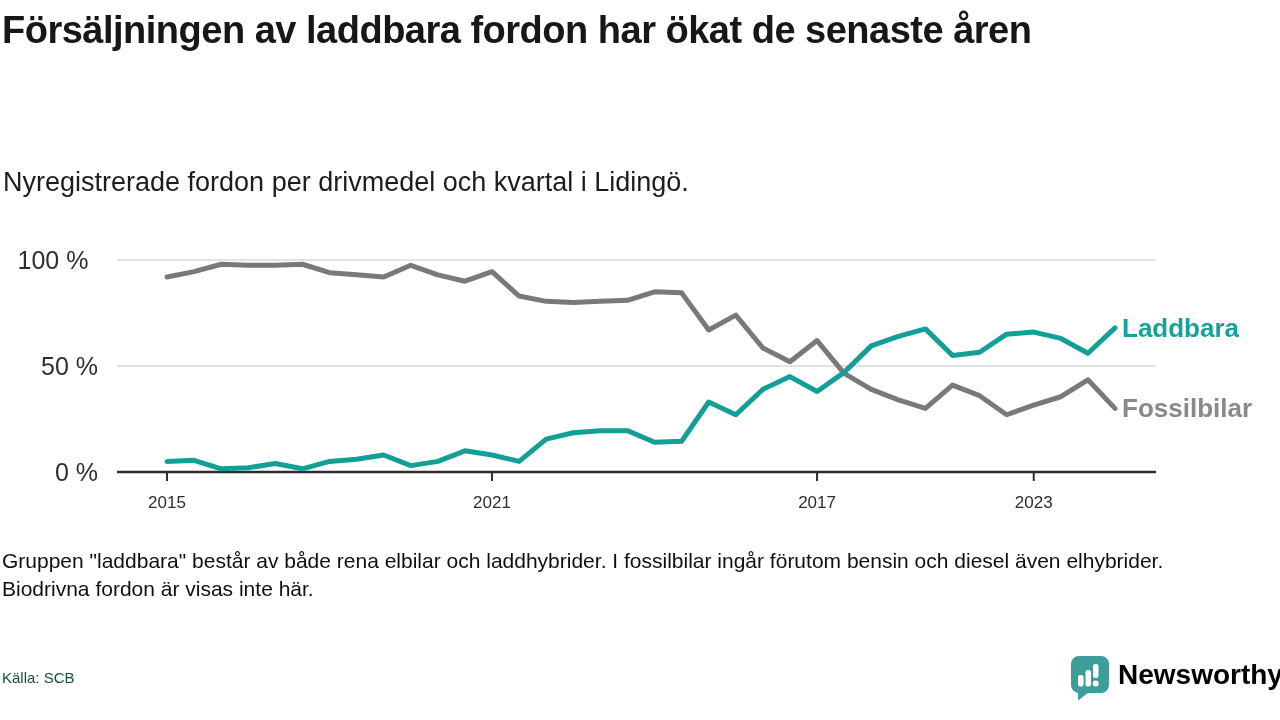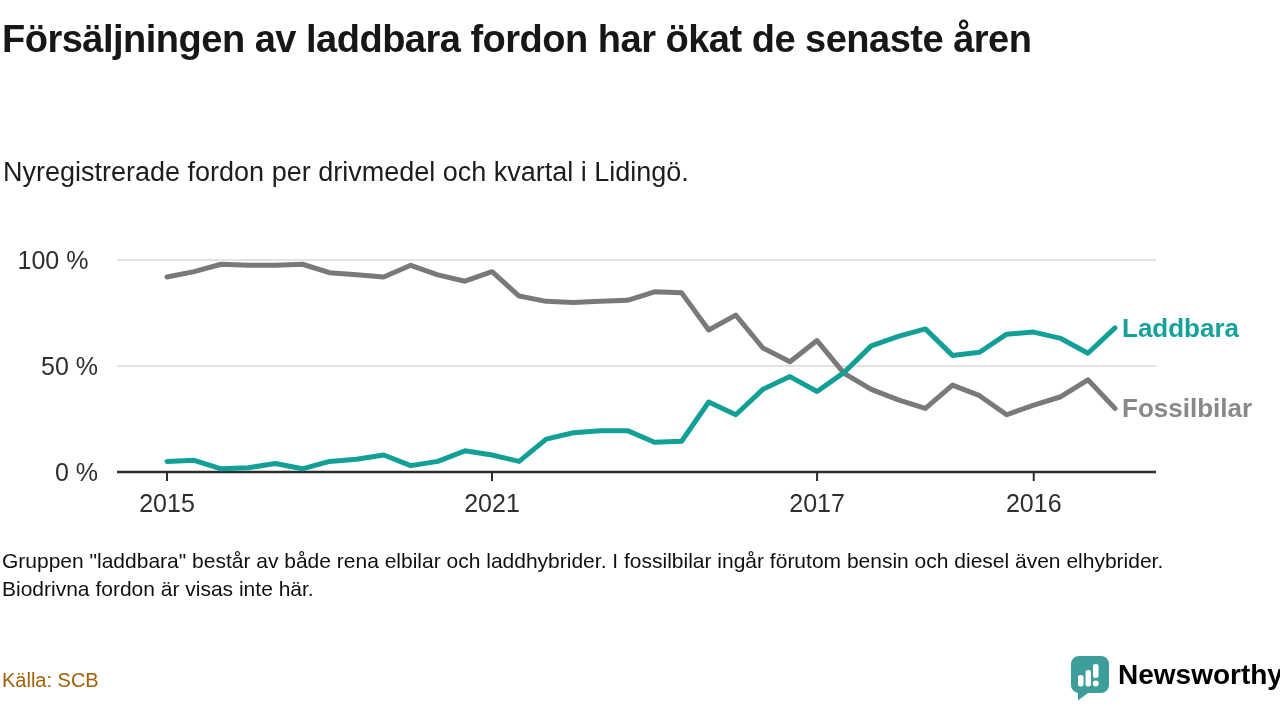--- a/index.html
+++ b/index.html
@@ -1,29 +1,29 @@
 <!DOCTYPE html>
 <html><head>
 <meta charset="utf-8">
 <style>
   html,body{margin:0;padding:0;background:#ffffff;}
   .page{position:relative;width:1280px;height:720px;background:#ffffff;overflow:hidden;
         font-family:"Liberation Sans","DejaVu Sans",sans-serif;}
-  .title{position:absolute;left:2px;top:16px;width:1195px;margin:0;
+  .title{position:absolute;left:2px;top:7px;width:1195px;margin:0;
          font-size:38px;line-height:47px;font-weight:700;letter-spacing:-0.5px;color:#171717;}
-  .subtitle{position:absolute;left:3px;top:157px;width:1220px;font-size:27px;color:#1d1d1d;}
+  .subtitle{position:absolute;left:3px;top:167px;width:1220px;font-size:27px;color:#1d1d1d;}
   .plot{position:absolute;left:0;top:0;width:1280px;height:720px;}
   .ylabel{position:absolute;left:8px;width:90px;height:30px;line-height:30px;
           text-align:right;font-size:25px;color:#2e2e2e;}
   .xlabel{position:absolute;top:488px;width:90px;height:30px;line-height:30px;
-          text-align:center;font-size:25px;color:#2e2e2e;}
+          text-align:center;font-size:17px;color:#2e2e2e;}
   .legend-label{position:absolute;left:1122px;height:32px;line-height:32px;font-size:26px;font-weight:bold;}
   .footnote{position:absolute;left:2px;top:547px;width:1238px;
             font-size:21px;line-height:28px;color:#101010;}
-  .source{position:absolute;left:2px;top:669px;font-size:20px;color:#a16207;}
+  .source{position:absolute;left:2px;top:669px;font-size:15px;color:#14532d;}
   .brand{position:absolute;left:1070px;top:655px;display:flex;gap:8px;}
   .brand-icon{display:block;}
   .brand-name{font-size:28px;font-weight:600;line-height:39px;}
 </style>
 </head>
 <body>
 
 <div class="page">
 
   <h1 class="title">Försäljningen av laddbara fordon har ökat de senaste åren</h1>
@@ -44,21 +44,21 @@
 
   <div id="ylabels">
       <div class="ylabel" style="top: 245px; text-align: center;">100 %</div>
       <div class="ylabel" style="top: 351px;">50 %</div>
       <div class="ylabel" style="top: 457px;">0 %</div>
     </div>
   <div id="xlabels">
       <div class="xlabel" style="left: 122px;">2015</div>
       <div class="xlabel" style="left: 447.029px;">2021</div>
       <div class="xlabel" style="left: 772.057px;">2017</div>
-      <div class="xlabel" style="left: 988.743px;">2016</div>
+      <div class="xlabel" style="left: 988.743px;">2023</div>
     </div>
   <div id="legend">
       <div class="legend-label" style="top: 311.84px; color: rgb(22, 162, 154);">Laddbara</div>
       <div class="legend-label" style="top: 392.4px; color: rgb(138, 136, 139);">Fossilbilar</div>
     </div>
 
   <div class="footnote">Gruppen "laddbara" består av både rena elbilar och laddhybrider. I fossilbilar ingår förutom bensin och diesel även elhybrider. Biodrivna fordon är visas inte här.</div>
 
   <div class="source">Källa: SCB</div>
 

